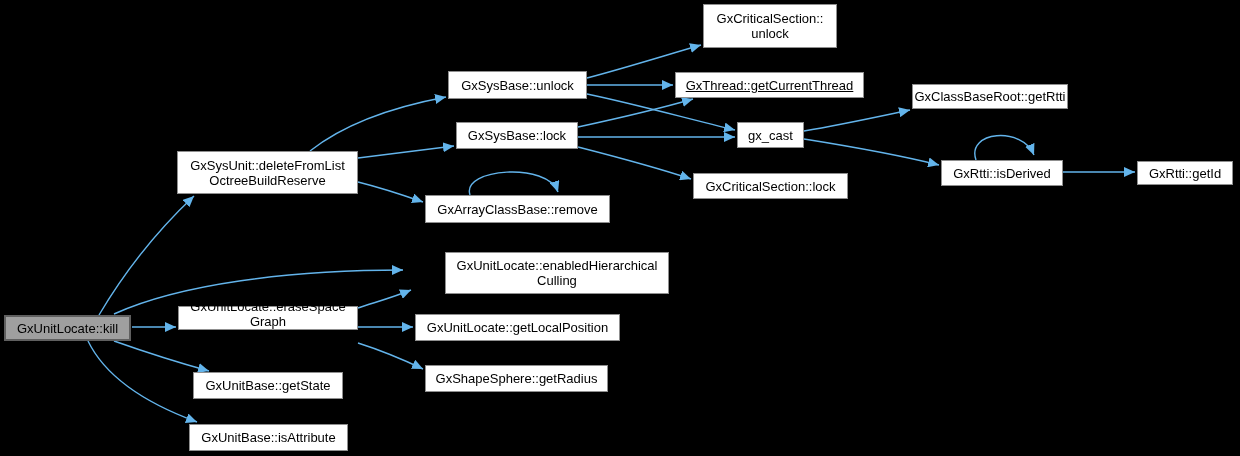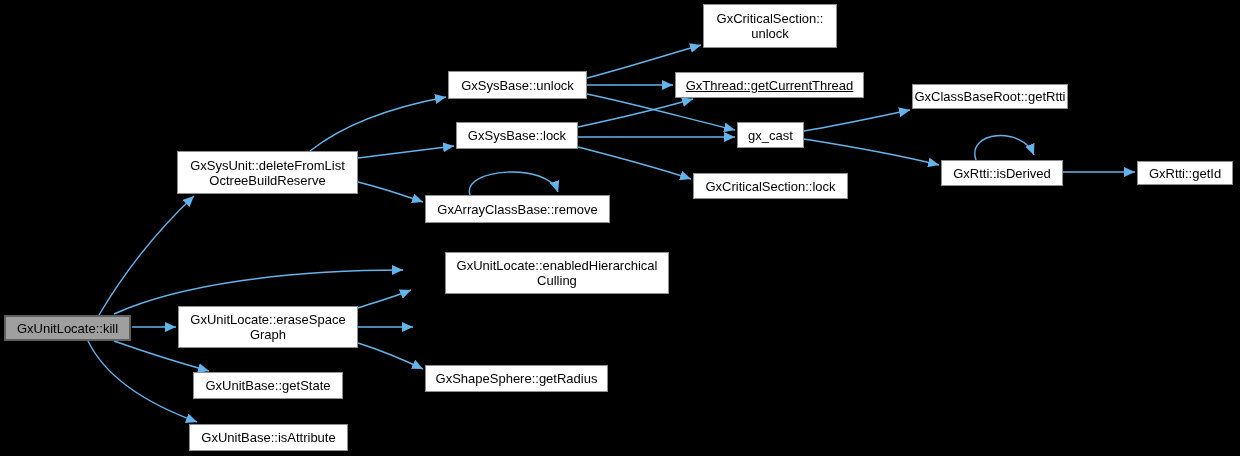--- a/index.html
+++ b/index.html
@@ -67,29 +67,30 @@
       <path d="M804,131 C840,125 872,118 910,110" class="edge" marker-end="url(#arrow)"></path>
       <path d="M804,139 C848,146 895,154 939,165" class="edge" marker-end="url(#arrow)"></path>
       <path d="M470,195 C461,168 548,162 558,192" class="edge" marker-end="url(#arrow)"></path>
       <path d="M976,160 C966,131 1022,126 1034,155" class="edge" marker-end="url(#arrow)"></path>
       <path d="M1063,172 L1135,172" class="edge" marker-end="url(#arrow)"></path>
     </svg>
 
 <div class="node current" style="left: 4px; top: 315px; width: 127px; height: 26px;"><span>GxUnitLocate::kill</span></div>
     <div class="node" style="left: 177px; top: 151px; width: 181px; height: 43px;"><span>GxSysUnit::deleteFromList
 OctreeBuildReserve</span></div>
-    <div class="node" style="left: 178px; top: 306px; width: 180px; height: 42px;"><span>GxUnitLocate::eraseSpace
+    <div class="node" style="left: 178px; top: 306px; width: 180px; height: 24px; align-items: flex-end;"><span>GxUnitLocate::eraseSpace
 Graph</span></div>
     <div class="node" style="left: 193px; top: 372px; width: 150px; height: 27px;"><span>GxUnitBase::getState</span></div>
     <div class="node" style="left: 189px; top: 424px; width: 159px; height: 27px;"><span>GxUnitBase::isAttribute</span></div>
     <div class="node" style="left: 456px; top: 122px; width: 122px; height: 27px;"><span>GxSysBase::lock</span></div>
     <div class="node" style="left: 448px; top: 71px; width: 139px; height: 28px;"><span>GxSysBase::unlock</span></div>
     <div class="node" style="left: 425px; top: 195px; width: 185px; height: 28px;"><span>GxArrayClassBase::remove</span></div>
     <div class="node" style="left: 405px; top: 252px; width: 224px; height: 42px; margin-left: 40px;"><span>GxUnitLocate::enabledHierarchical
 Culling</span></div>
+    <div class="node" style="left: 415px; top: 314px; width: 205px; height: 27px;"><span>GxUnitLocate::getLocalPosition</span></div>
     <div class="node" style="left: 425px; top: 365px; width: 183px; height: 27px;"><span>GxShapeSphere::getRadius</span></div>
     <div class="node" style="left: 703px; top: 4px; width: 134px; height: 44px;"><span>GxCriticalSection::
 unlock</span></div>
     <div class="node" style="left: 675px; top: 72px; width: 189px; height: 26px; text-decoration: underline;"><span>GxThread::getCurrentThread</span></div>
     <div class="node" style="left: 737px; top: 122px; width: 67px; height: 26px;"><span>gx_cast</span></div>
     <div class="node" style="left: 693px; top: 173px; width: 155px; height: 26px;"><span>GxCriticalSection::lock</span></div>
     <div class="node" style="left: 912px; top: 84px; width: 156px; height: 25px;"><span>GxClassBaseRoot::getRtti</span></div>
     <div class="node" style="left: 941px; top: 160px; width: 122px; height: 26px;"><span>GxRtti::isDerived</span></div>
     <div class="node" style="left: 1137px; top: 161px; width: 96px; height: 24px;"><span>GxRtti::getId</span></div>
   </div>

